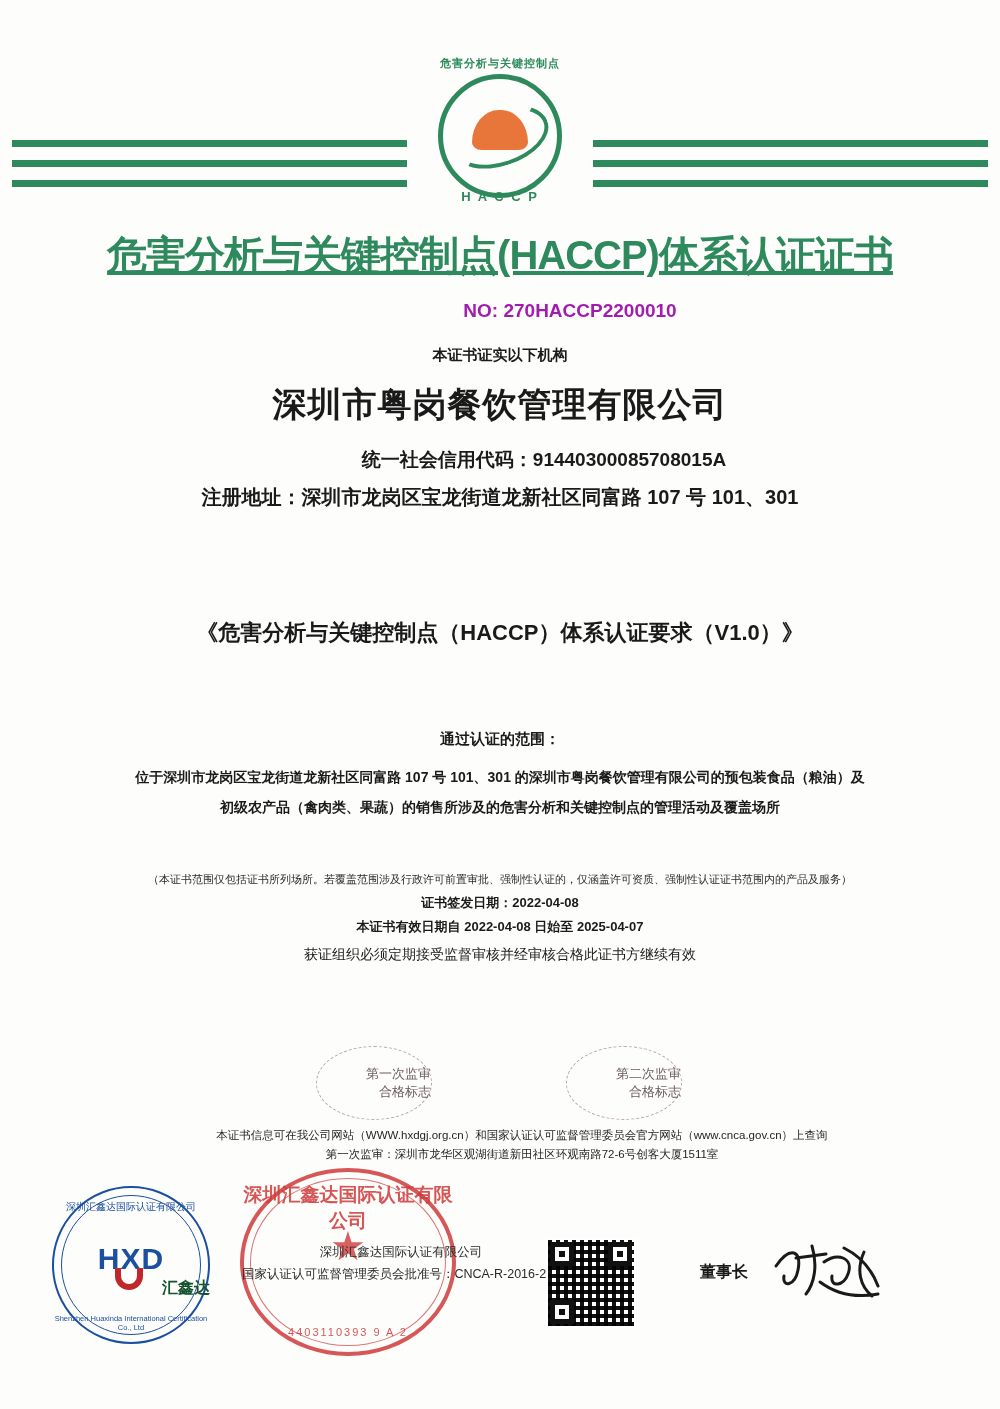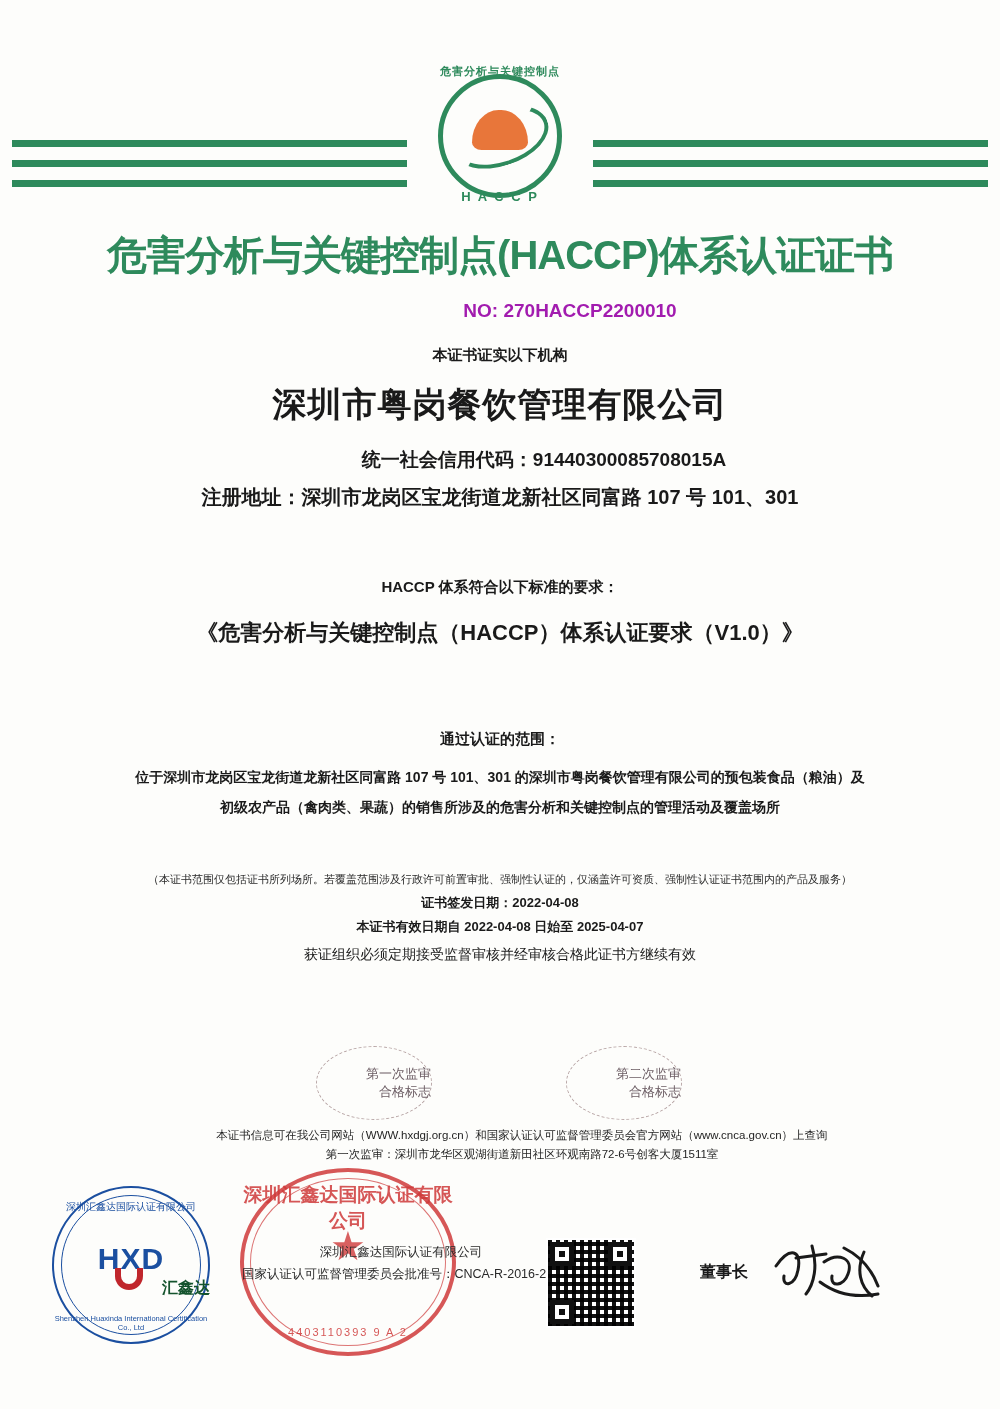--- a/index.html
+++ b/index.html
@@ -57,21 +57,20 @@
     border: 5px solid #2e8a5c;
     border-radius: 50%;
     box-sizing: border-box;
   }
   .logo-text-top, .logo-text-bottom {
     position: absolute;
     width: 160px;
     text-align: center;
     color: #2e8a5c;
     font-weight: bold;
-    margin-top: 8px;
   }
   .logo-text-top {
     top: 0;
     font-size: 11px;
     letter-spacing: 1px;
   }
   .logo-text-bottom {
     bottom: 12px;
     font-size: 13px;
     letter-spacing: 2px;
@@ -103,20 +102,21 @@
   .title {
     position: absolute;
     top: 228px;
     left: 0;
     width: 1000px;
     text-align: center;
     font-size: 40px;
     font-weight: bold;
     color: #2e8a5c;
     letter-spacing: -1px;
+    text-decoration: underline;
   }
   .cert-no {
     position: absolute;
     top: 300px;
     left: 0;
     width: 1000px;
     text-align: center;
     font-size: 19px;
     font-weight: bold;
     color: #a21caf;
@@ -406,21 +406,20 @@
   </div>
 
   <div class="title">危害分析与关键控制点(HACCP)体系认证证书</div>
   <div class="cert-no">NO: 270HACCP2200010</div>
 
   <div class="center-line lbl-certifies">本证书证实以下机构</div>
   <div class="center-line company">深圳市粤岗餐饮管理有限公司</div>
   <div class="center-line credit-code">统一社会信用代码：91440300085708015A</div>
   <div class="center-line reg-address">注册地址：深圳市龙岗区宝龙街道龙新社区同富路 107 号 101、301</div>
 
-  <div class="center-line std-intro">HACCP 体系符合以下标准的要求：</div>
   <div class="center-line std-name">《危害分析与关键控制点（HACCP）体系认证要求（V1.0）》</div>
 
   <div class="center-line scope-intro">通过认证的范围：</div>
   <div class="scope-body">位于深圳市龙岗区宝龙街道龙新社区同富路 107 号 101、301 的深圳市粤岗餐饮管理有限公司的预包装食品（粮油）及初级农产品（禽肉类、果蔬）的销售所涉及的危害分析和关键控制点的管理活动及覆盖场所</div>
 
   <div class="note">（本证书范围仅包括证书所列场所。若覆盖范围涉及行政许可前置审批、强制性认证的，仅涵盖许可资质、强制性认证证书范围内的产品及服务）</div>
   <div class="center-line issue-date">证书签发日期：2022-04-08</div>
   <div class="center-line valid-date">本证书有效日期自 2022-04-08 日始至 2025-04-07</div>
   <div class="center-line surveil-note">获证组织必须定期接受监督审核并经审核合格此证书方继续有效</div>
 

